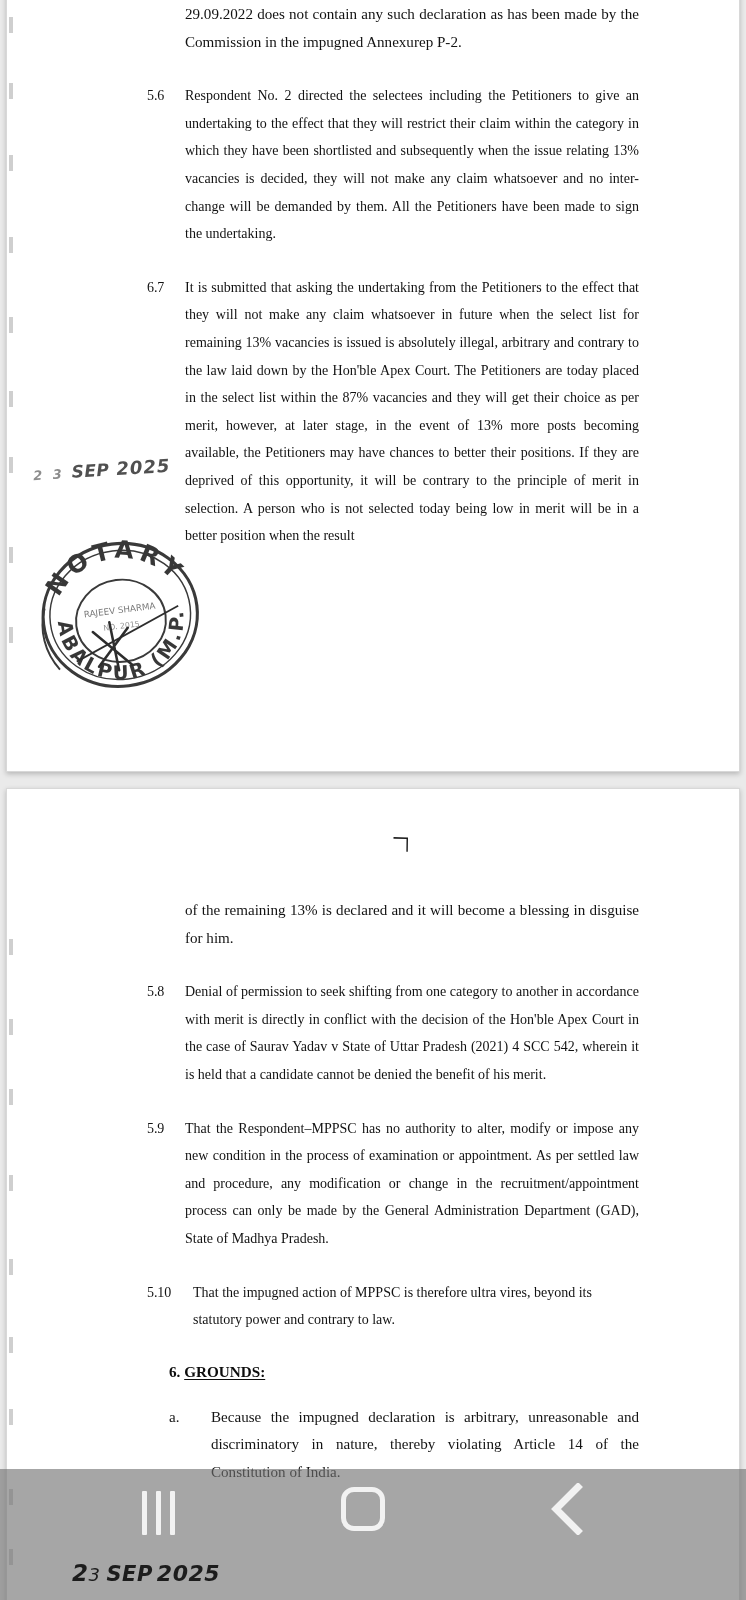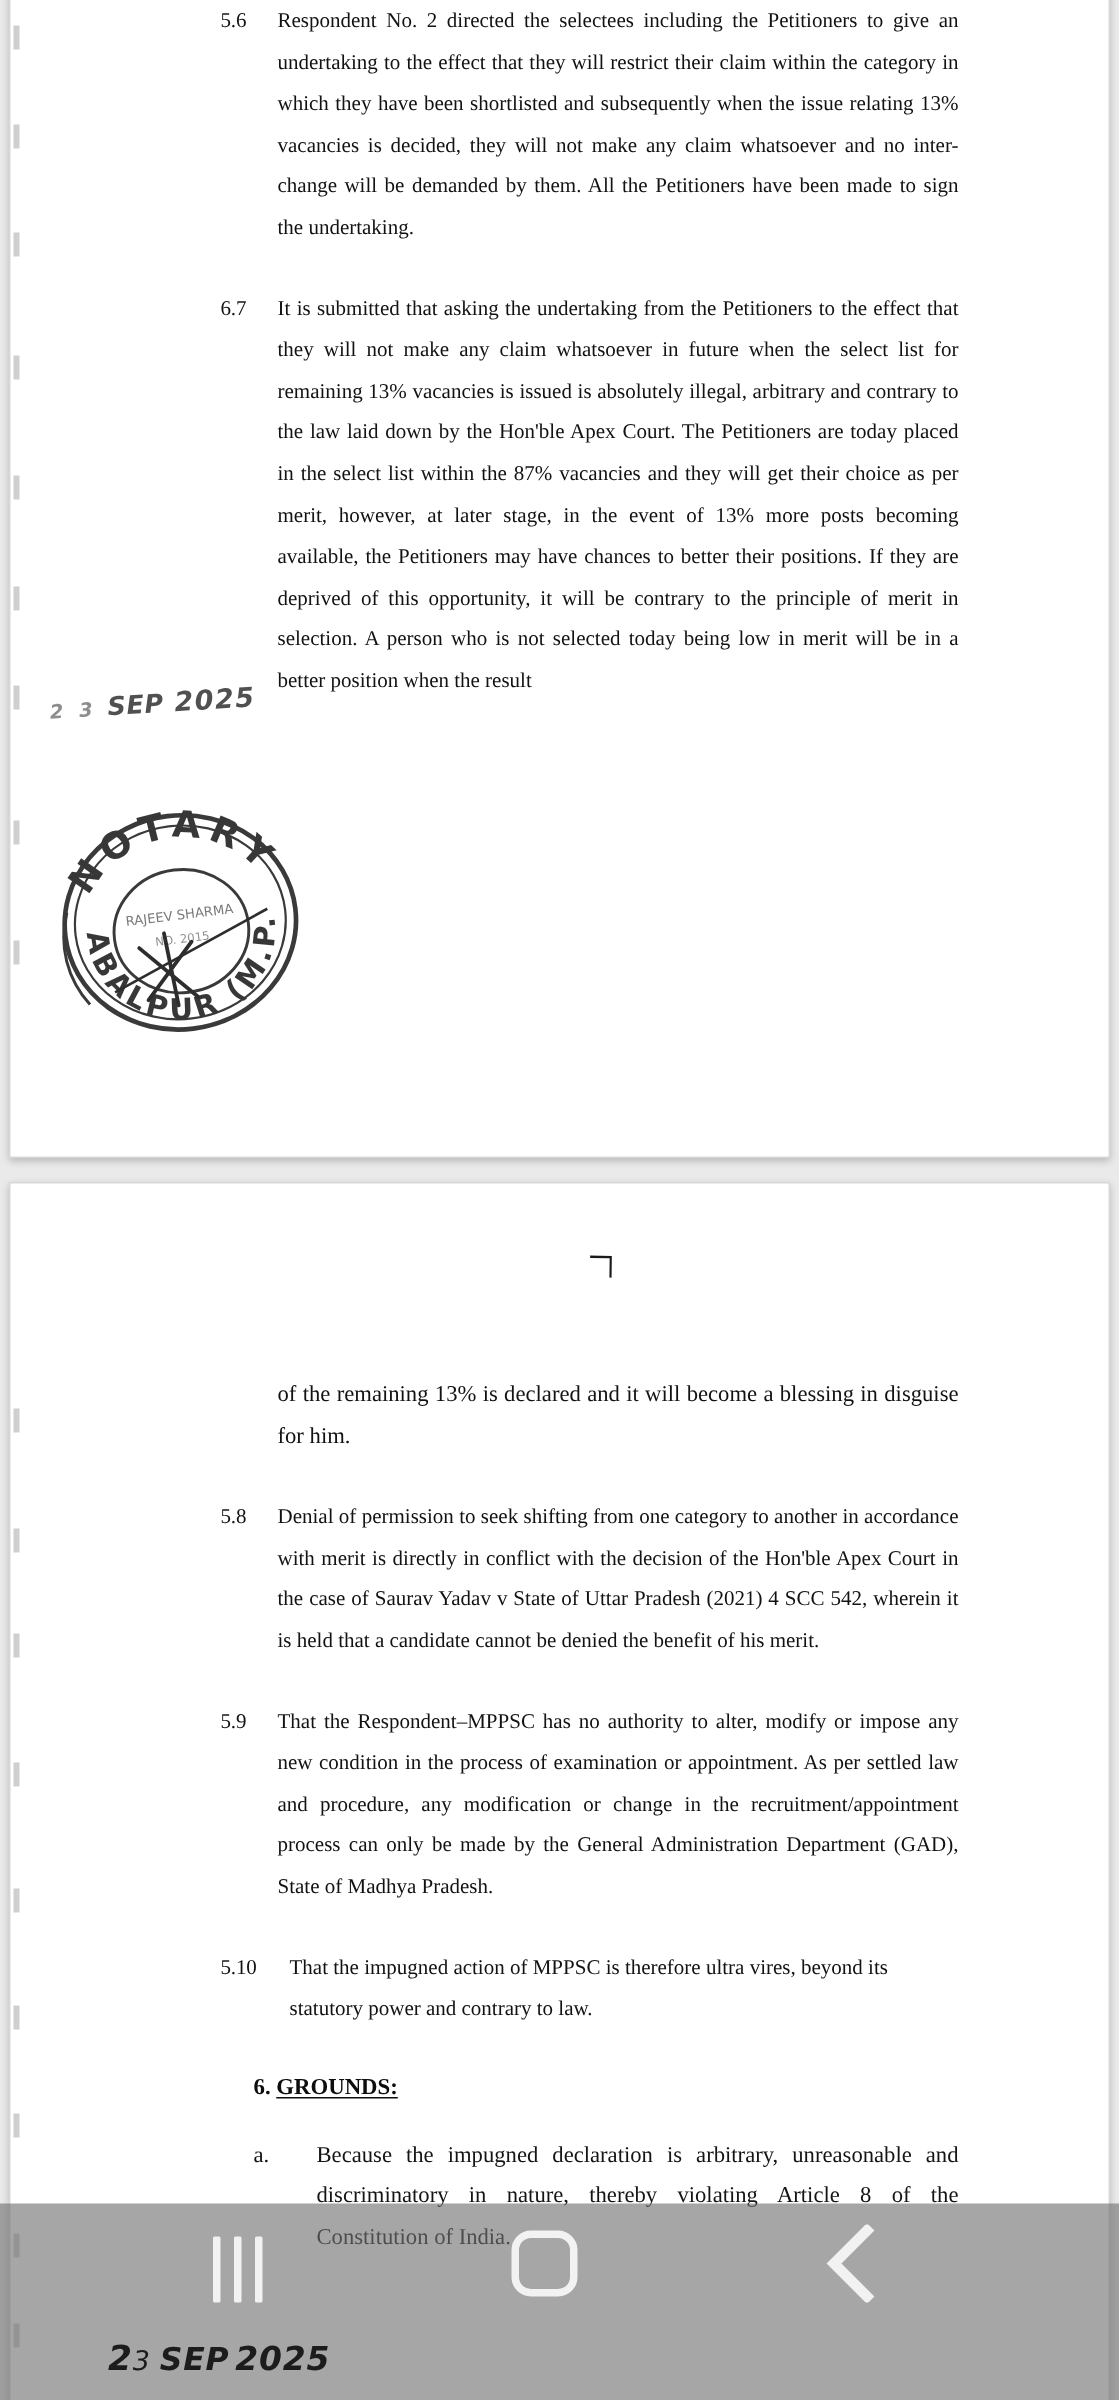--- a/index.html
+++ b/index.html
@@ -227,20 +227,21 @@
           <i style="top:168px"></i>
         <i style="top:250px"></i>
           <i style="top:330px"></i>
           <i style="top:404px"></i>
         <i style="top:470px"></i>
           <i style="top:560px"></i>
           <i style="top:640px"></i>
       </div>
 
       <div class="doc-col" style="top:14px;">
+        <div class="plain lead-in">29.09.2022 does not contain any such declaration as has been made by the Commission in the impugned Annexurep P-2.</div>
 
         <div class="para">
           <div class="num">5.6</div>
           <div class="body">Respondent No. 2 directed the selectees including the Petitioners to give an undertaking to the effect that they will restrict their claim within the category in which they have been shortlisted and subsequently when the issue relating 13% vacancies is decided, they will not make any claim whatsoever and no inter-change will be demanded by them. All the Petitioners have been made to sign the undertaking.</div>
         </div>
 
         <div class="para">
           <div class="num">6.7</div>
           <div class="body">It is submitted that asking the undertaking from the Petitioners to the effect that they will not make any claim whatsoever in future when the select list for remaining 13% vacancies is issued is absolutely illegal, arbitrary and contrary to the law laid down by the Hon'ble Apex Court. The Petitioners are today placed in the select list within the 87% vacancies and they will get their choice as per merit, however, at later stage, in the event of 13% more posts becoming available, the Petitioners may have chances to better their positions. If they are deprived of this opportunity, it will be contrary to the principle of merit in selection. A  person who is not selected today being low in merit will be in a better position when the result</div>
         </div>
@@ -290,21 +291,21 @@
         <i style="top:386px"></i>
           <i style="top:470px"></i>
           <i style="top:548px"></i>
         <i style="top:620px"></i>
           <i style="top:700px"></i>
           <i style="top:760px"></i>
       </div>
 
       <div class="hand-glyph">ㄱ</div>
 
-      <div class="doc-col" style="top:128px;">
+      <div class="doc-col" style="top:108px;">
         <div class="plain lead-in">of the remaining 13% is declared and it will become a blessing in disguise for him.</div>
 
         <div class="para">
           <div class="num">5.8</div>
           <div class="body">Denial of permission to seek shifting from one category to another in accordance with merit is directly in conflict with the decision of the Hon'ble Apex Court in the case of Saurav Yadav v State of Uttar Pradesh (2021) 4 SCC 542, wherein it is held that a candidate cannot be denied the benefit of his merit.</div>
         </div>
 
         <div class="para">
           <div class="num">5.9</div>
           <div class="body">That the Respondent–MPPSC has no authority to alter, modify or impose any new condition in the process of examination or appointment. As per settled law and procedure, any modification or change in the recruitment/appointment process can only be made by the General Administration Department (GAD), State of Madhya Pradesh.</div>
@@ -315,21 +316,21 @@
           <div class="body noj">That the impugned action of MPPSC is therefore ultra vires, beyond its statutory power and contrary to law.</div>
         </div>
 
         <div class="grounds-head">
           <span>6.</span>
           <span class="ul">GROUNDS:</span>
         </div>
 
         <div class="ground-item">
           <div class="letter">a.</div>
-          <div class="body">Because the impugned declaration is arbitrary, unreasonable and discriminatory in nature, thereby violating Article 8 of the Constitution of India.</div>
+          <div class="body">Because the impugned declaration is arbitrary, unreasonable and discriminatory in nature, thereby violating Article 14 of the Constitution of India.</div>
         </div>
       </div>
 
     </div>
   </div>
 
   <div id="nav-overlay">
     <div class="nav-btn" id="nav-recents">
       <span></span>
         <span></span>

